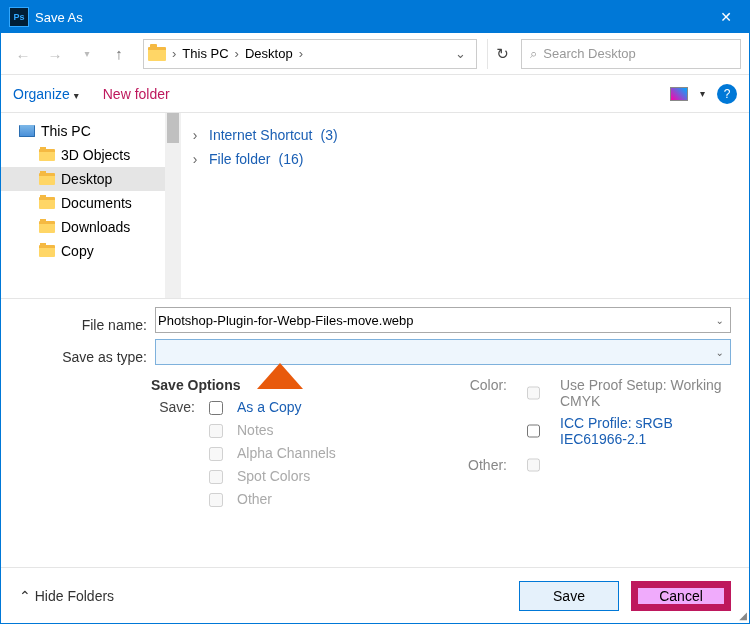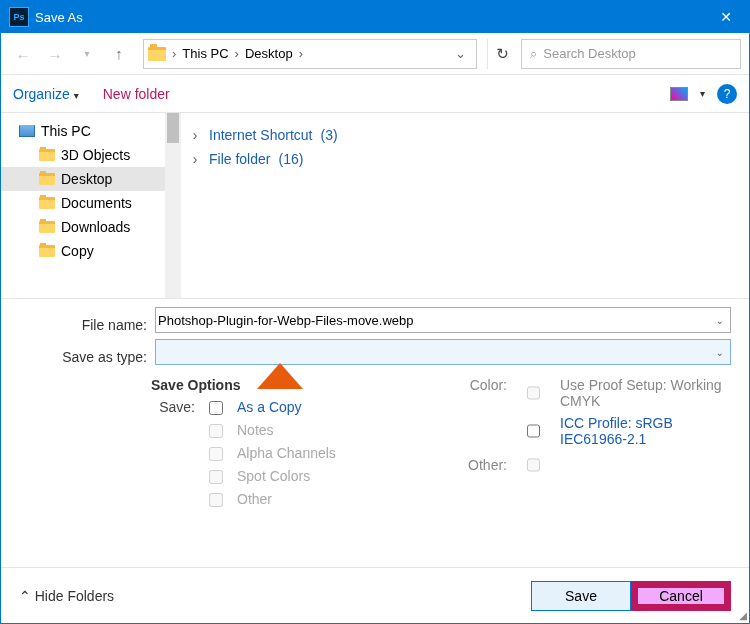--- a/index.html
+++ b/index.html
@@ -59,21 +59,21 @@
   .optrow .lab2 { width:44px; text-align:right; color:#444; }
   .optrow input[type=checkbox] { width:14px; height:14px; margin-top:2px; }
   .optrow.link .txt2 { color:#1a5fb4; }
   .optrow.disabled { color:#aaa; }
   .rightcol .grp { display:flex; gap:20px; margin-bottom:6px; }
   .rightcol .glbl { width:46px; text-align:right; color:#888; }
   .rightcol .gval { flex:1; color:#888; }
   .rightcol .gval.link { color:#1a5fb4; }
   .footer { margin-top:auto; height:56px; display:flex; align-items:center; padding:0 18px; gap:10px; border-top:1px solid #e5e5e5; }
   .footer .hide { font-size:14px; color:#333; cursor:pointer; display:flex; align-items:center; gap:4px; }
-  .footer .btns { margin-left:auto; display:flex; }
+  .footer .btns { margin-left:auto; display:flex; gap:12px; }
   .footer button { width:100px; height:30px; font-size:14px; cursor:pointer; }
   .footer .save { background:#e5f1fb; border:1px solid #0078d7; }
   .footer .cancel { background:#f0abfc; border:7px solid #be185d; }
   .resizer { position:absolute; right:2px; bottom:2px; color:#888; font-size:10px; }
 </style>
 </head>
 <body>
 
 <div class="window">
   <div class="titlebar">

